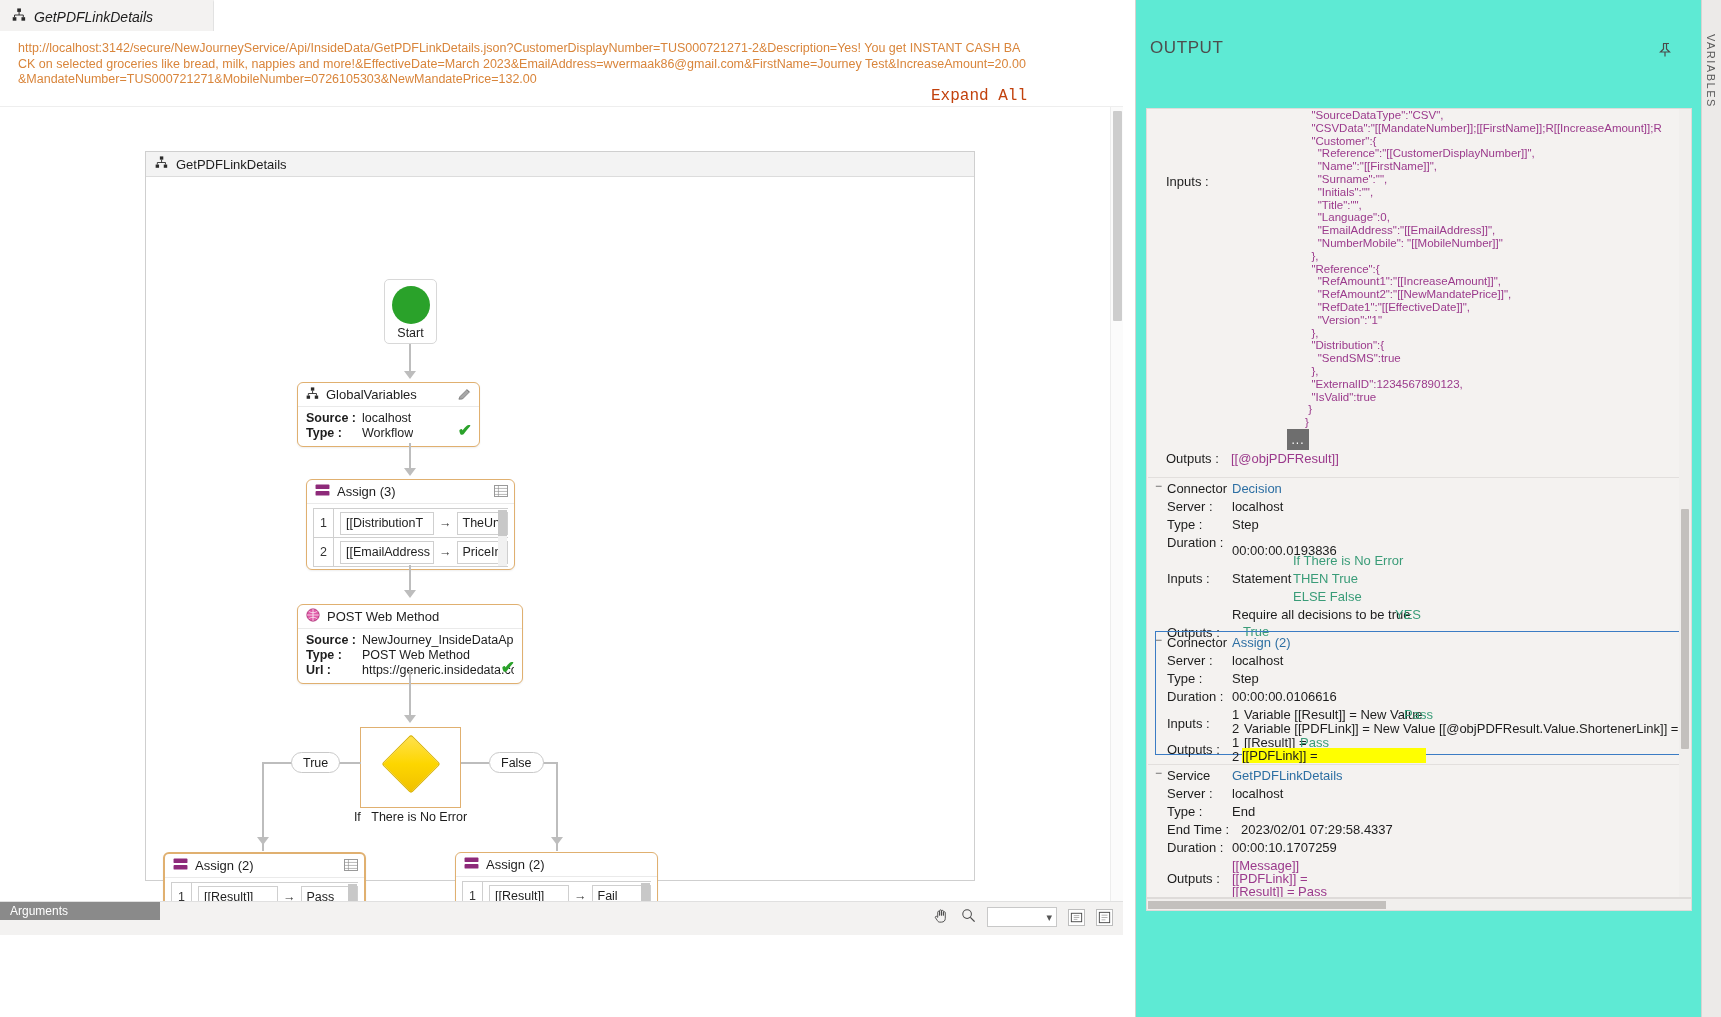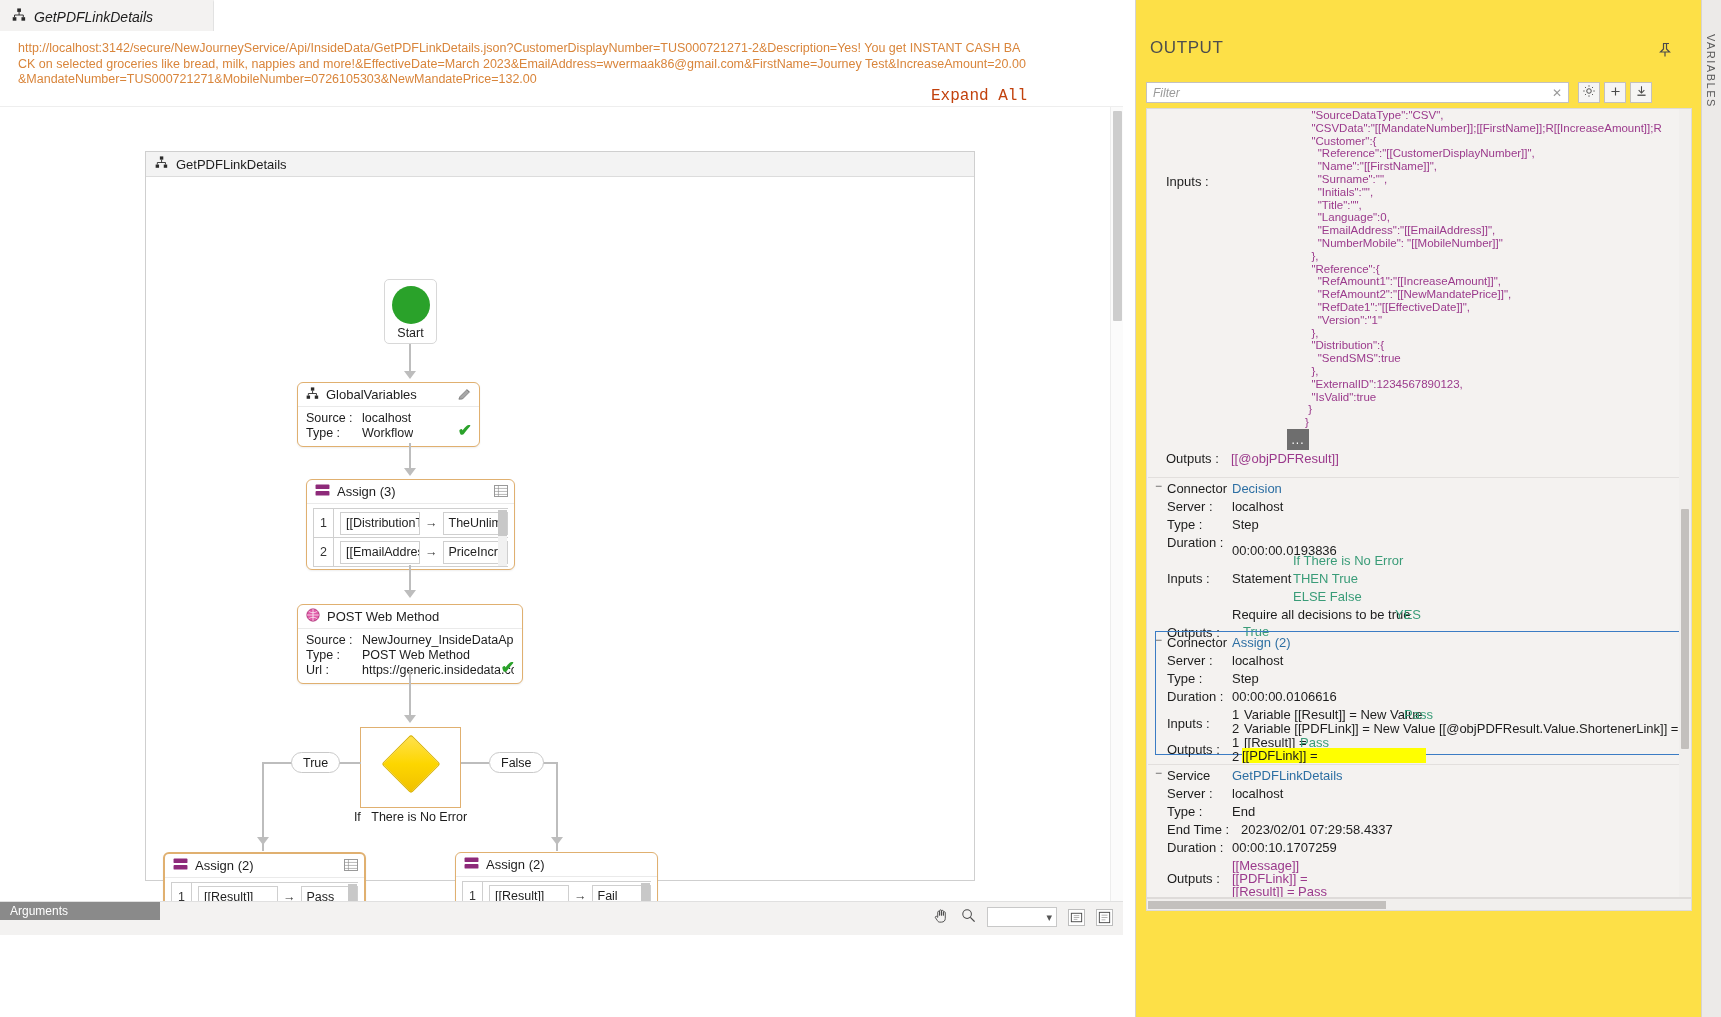--- a/index.html
+++ b/index.html
@@ -80,21 +80,21 @@
     border-radius: 6px;
     box-shadow: 0 1px 2px rgba(0,0,0,.07);
   }
   .node-header {
     height: 24px; display: flex; align-items: center; gap: 7px;
     padding: 0 8px; font-size: 13px; color: #1d1d1d;
     border-bottom: 1px solid #eaeaea; position: relative;
   }
   .node-body { padding: 4px 8px 5px 8px; position: relative; }
   .kv { display: flex; font-size: 12.5px; line-height: 15px; color: #1d1d1d; }
-  .kv .k { width: 56px; flex: none; }
+  .kv .k { width: 56px; flex: none; font-weight: bold; }
   .kv .v { white-space: nowrap; overflow: hidden; }
 
   .start-node {
     position: absolute; left: 384px; top: 172px; width: 53px; height: 65px;
     background: #ffffff; border: 1px solid #d8d8d8; border-radius: 5px;
     display: flex; flex-direction: column; align-items: center; justify-content: flex-start;
     padding-top: 6px;
   }
   .start-circle { width: 38px; height: 38px; border-radius: 50%; background: #2aa22a; }
   .start-label { font-size: 12.5px; margin-top: 2px; }
@@ -120,21 +120,21 @@
     border-right: 1px solid #cfcfcf; border-bottom: 1px solid #cfcfcf; color: #333;
   }
   .assign-row .cellwrap {
     flex: 1; display: flex; align-items: center; border-bottom: 1px solid #cfcfcf;
     padding: 2px 0 2px 6px; gap: 5px; min-width: 0;
   }
   .assign-row .fld {
     border: 1px solid #cfcfcf; height: 23px; display: flex; align-items: center;
     padding: 0 5px; white-space: nowrap; overflow: hidden; background: #fff;
   }
-  .assign-row .fld.left { width: 80px; flex: none; }
+  .assign-row .fld.left { width: 94px; flex: none; }
   .assign-row .fld.right { flex: 1; min-width: 0; }
   .assign-row .arrow { color: #333; flex: none; }
   .grid-scroll {
     position: absolute; right: 1px; width: 9px; background: #f1f1f1;
   }
   .grid-scroll .gthumb { position: absolute; left: 0; top: 0; width: 9px; background: #c8c8c8; }
 
   
   .decision-box {
     position: absolute; left: 360px; top: 620px; width: 101px; height: 81px;
@@ -182,21 +182,21 @@
   .zoom-select {
     width: 70px; height: 20px; border: 1px solid #c8c8c8; background: #fff;
     display: flex; align-items: center; justify-content: flex-end; padding-right: 4px;
     font-size: 11px; color: #555;
   }
   .sq-btn { width: 17px; height: 17px; border: 1px solid #bdbdbd; background: #fff; position: relative; }
 
   
   .output-panel {
     position: absolute; left: 1135px; top: 0; width: 566px; height: 1017px;
-    background: #fde047; border-left: 1px solid #d6d3d0;
+    background: #5eead4; border-left: 1px solid #d6d3d0;
   }
   .output-title {
     position: absolute; left: 14px; top: 38px; font-size: 17px; letter-spacing: .6px;
     color: #4d4d4d;
   }
   .pin-icon { position: absolute; right: 28px; top: 42px; }
   .filter-row { position: absolute; left: 10px; top: 82px; width: 546px; height: 21px; }
   .filter-box {
     position: absolute; left: 0; top: 0; width: 423px; height: 21px;
     background: #ffffff; border: 1px solid #c4c1bf;
@@ -539,49 +539,20 @@
   </div>
 
   <div class="output-panel">
     <div class="output-title">OUTPUT</div>
     <span class="pin-icon">
       <svg width="16" height="16" viewBox="0 0 16 16">
         <path d="M6 1.5 H12 M9.5 1.5 V7 L12.5 10 H3.5 L6.5 7 V1.5 M8 10 V14.5" stroke="#4a4a4a" stroke-width="1.2" fill="none"></path>
       </svg>
     </span>
 
-    <div class="filter-row">
-      <div class="filter-box">
-        <span class="ph">Filter</span>
-        <span class="clear">✕</span>
-      </div>
-      <div class="ob ob1">
-        <span>
-          <svg width="14" height="14" viewBox="0 0 16 16">
-            <circle cx="8" cy="8" r="2.6" fill="none" stroke="#4a4a4a" stroke-width="1.1"></circle>
-            <path d="M8 1.5 V3 M8 13 V14.5 M1.5 8 H3 M13 8 H14.5 M3.4 3.4 L4.5 4.5 M11.5 11.5 L12.6 12.6 M12.6 3.4 L11.5 4.5 M4.5 11.5 L3.4 12.6" stroke="#4a4a4a" stroke-width="1.1"></path>
-          </svg>
-        </span>
-      </div>
-      <div class="ob ob2">
-        <span>
-          <svg width="13" height="13" viewBox="0 0 16 16">
-            <path d="M8 3 V13 M3 8 H13" stroke="#4a4a4a" stroke-width="1.4"></path>
-          </svg>
-        </span>
-      </div>
-      <div class="ob ob3">
-        <span>
-          <svg width="13" height="14" viewBox="0 0 16 16">
-            <path d="M8 2 V10 M4.5 7 L8 10.5 L11.5 7" stroke="#4a4a4a" stroke-width="1.3" fill="none"></path>
-            <path d="M3 13.2 H13" stroke="#4a4a4a" stroke-width="1.6"></path>
-          </svg>
-        </span>
-      </div>
-    </div>
 
     <div class="output-body">
 
       <div class="json-block">  "SourceDataType":"CSV",
   "CSVData":"[[MandateNumber]];[[FirstName]];R[[IncreaseAmount]];R
   "Customer":{
     "Reference":"[[CustomerDisplayNumber]]",
     "Name":"[[FirstName]]",
     "Surname":"",
     "Initials":"",

